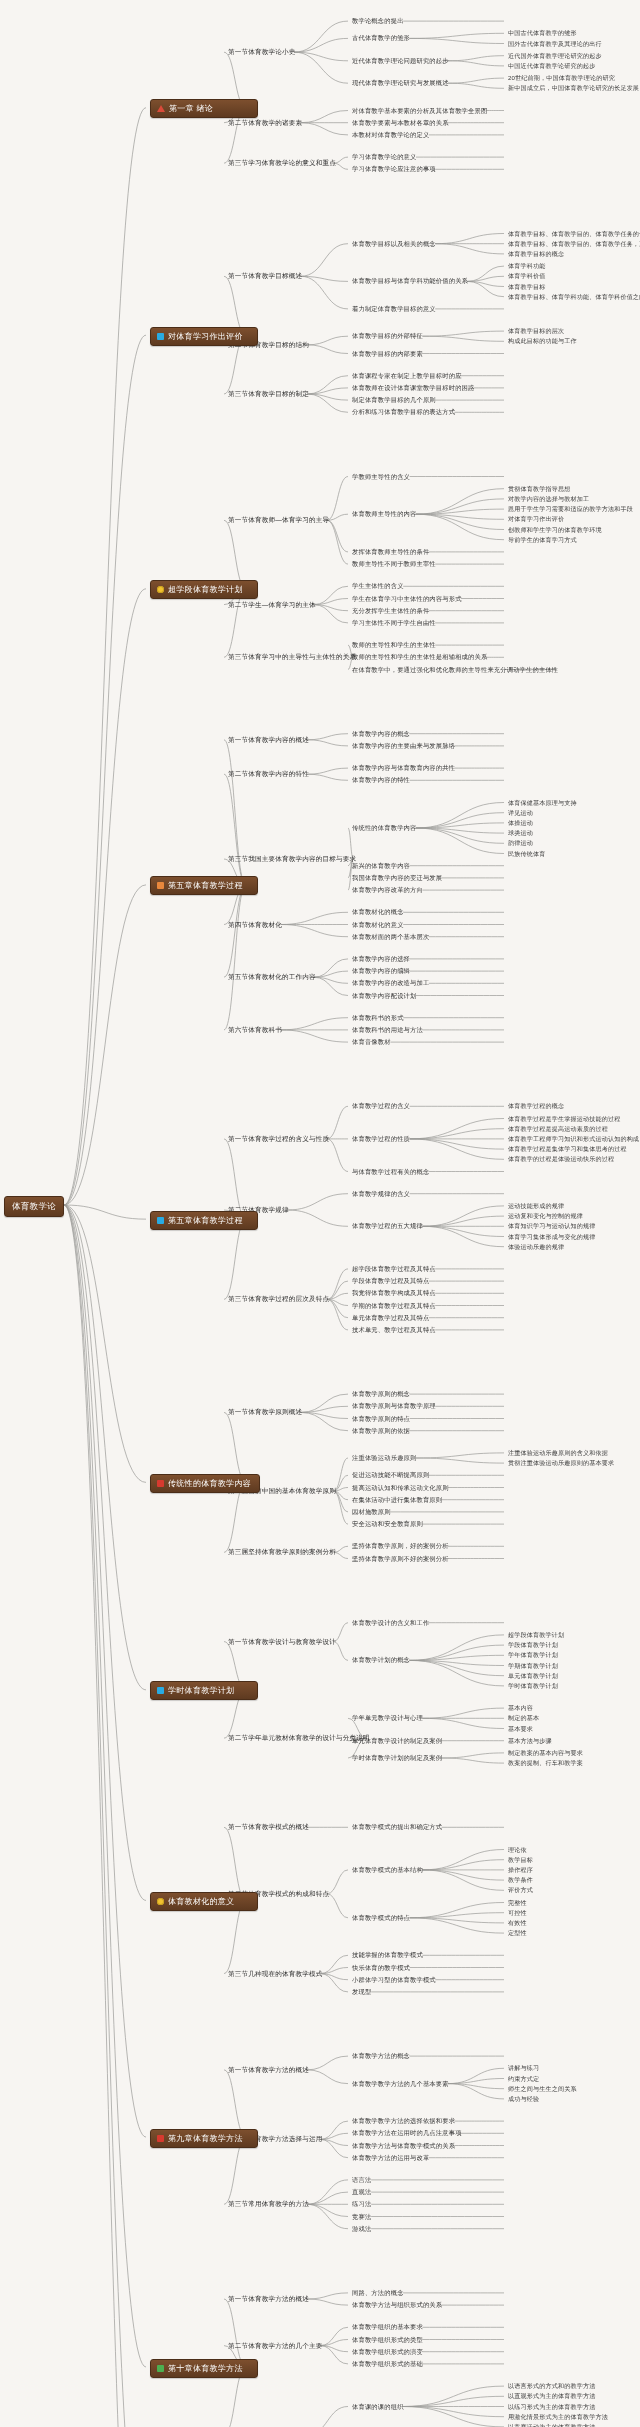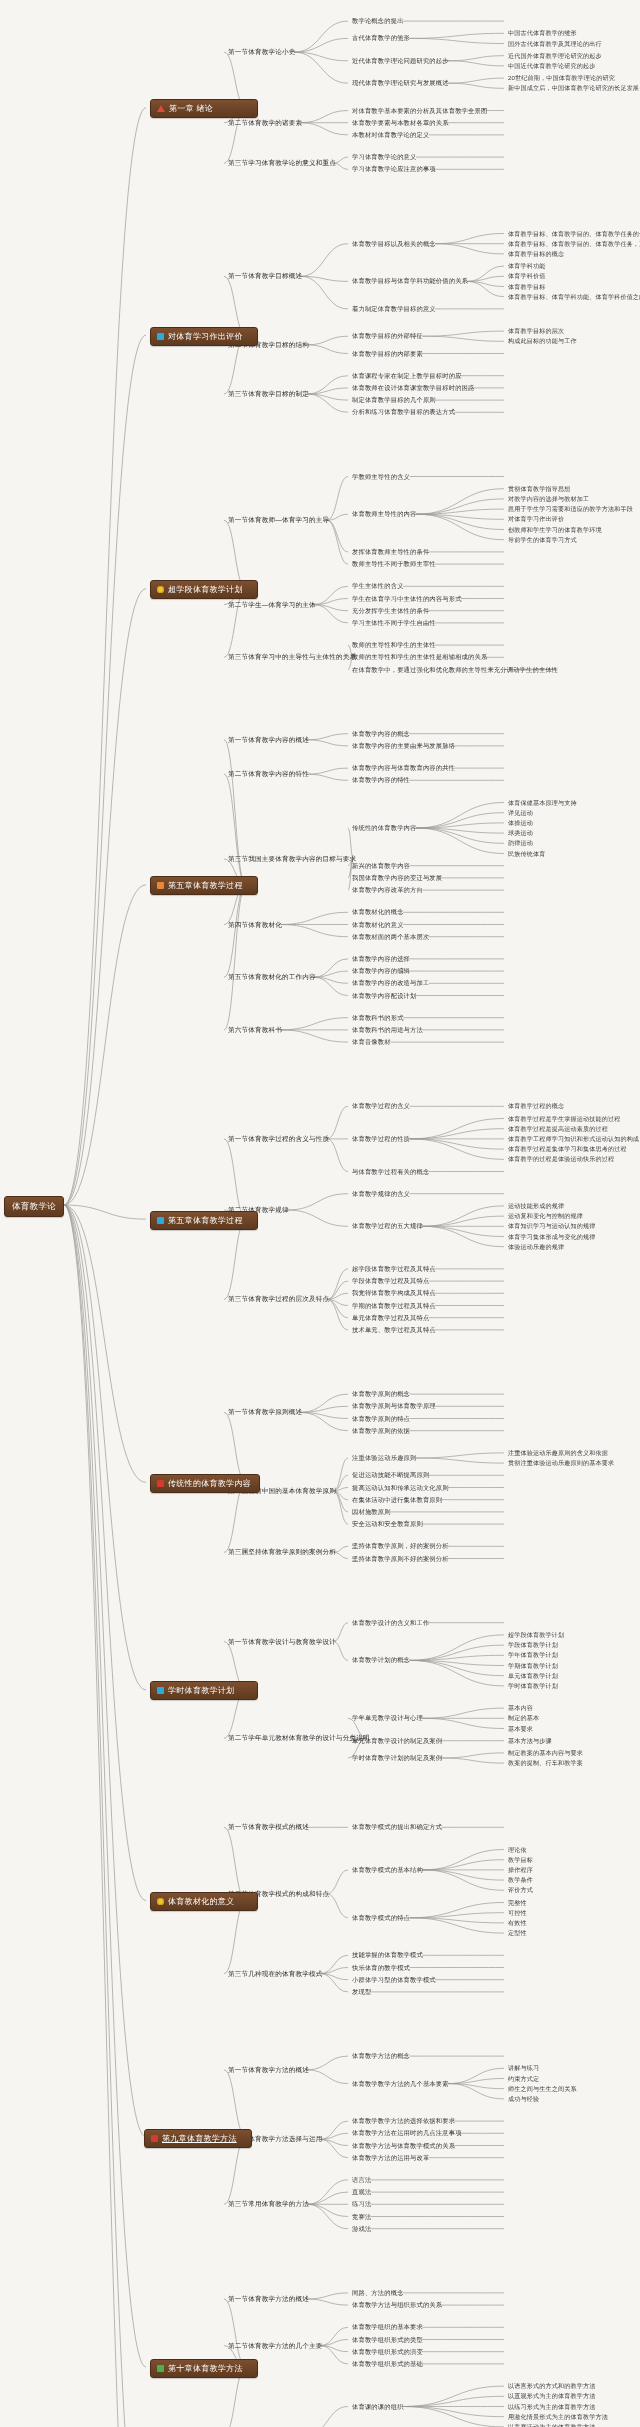--- a/index.html
+++ b/index.html
@@ -654,21 +654,21 @@
     <div class="node l3" style="left: 352px; top: 2129.3px;">体育教学方法在运用时的几点注意事项</div>
     <div class="node l3" style="left: 352px; top: 2141.5px;">体育教学方法与体育教学模式的关系</div>
     <div class="node l3" style="left: 352px; top: 2153.7px;">体育教学方法的运用与改革</div>
     <div class="node l2" style="left: 228px; top: 2135.4px;">第二节体育教学方法选择与运用</div>
     <div class="node l3" style="left: 352px; top: 2175.9px;">语言法</div>
     <div class="node l3" style="left: 352px; top: 2188.1px;">直观法</div>
     <div class="node l3" style="left: 352px; top: 2200.3px;">练习法</div>
     <div class="node l3" style="left: 352px; top: 2212.5px;">竞赛法</div>
     <div class="node l3" style="left: 352px; top: 2224.7px;">游戏法</div>
     <div class="node l2" style="left: 228px; top: 2200.3px;">第三节常用体育教学的方法</div>
-    <div class="chapter-node" style="left: 144px; top: 2128.57px; text-decoration: underline;">
+    <div class="chapter-node" style="left: 150px; top: 2128.57px;">
       <span class="bullet b-red"></span>
       <span>第九章体育教学方法</span>
     </div>
     <div class="node l3" style="left: 352px; top: 2288.9px;">同路、方法的概念</div>
     <div class="node l3" style="left: 352px; top: 2301.1px;">体育教学方法与组织形式的关系</div>
     <div class="node l2" style="left: 228px; top: 2295px;">第一节体育教学方法的概述</div>
     <div class="node l3" style="left: 352px; top: 2323.3px;">体育教学组织的基本要求</div>
     <div class="node l3" style="left: 352px; top: 2335.5px;">体育教学组织形式的类型</div>
     <div class="node l3" style="left: 352px; top: 2347.7px;">体育教学组织形式的演变</div>
     <div class="node l3" style="left: 352px; top: 2359.9px;">体育教学组织形式的基础</div>

